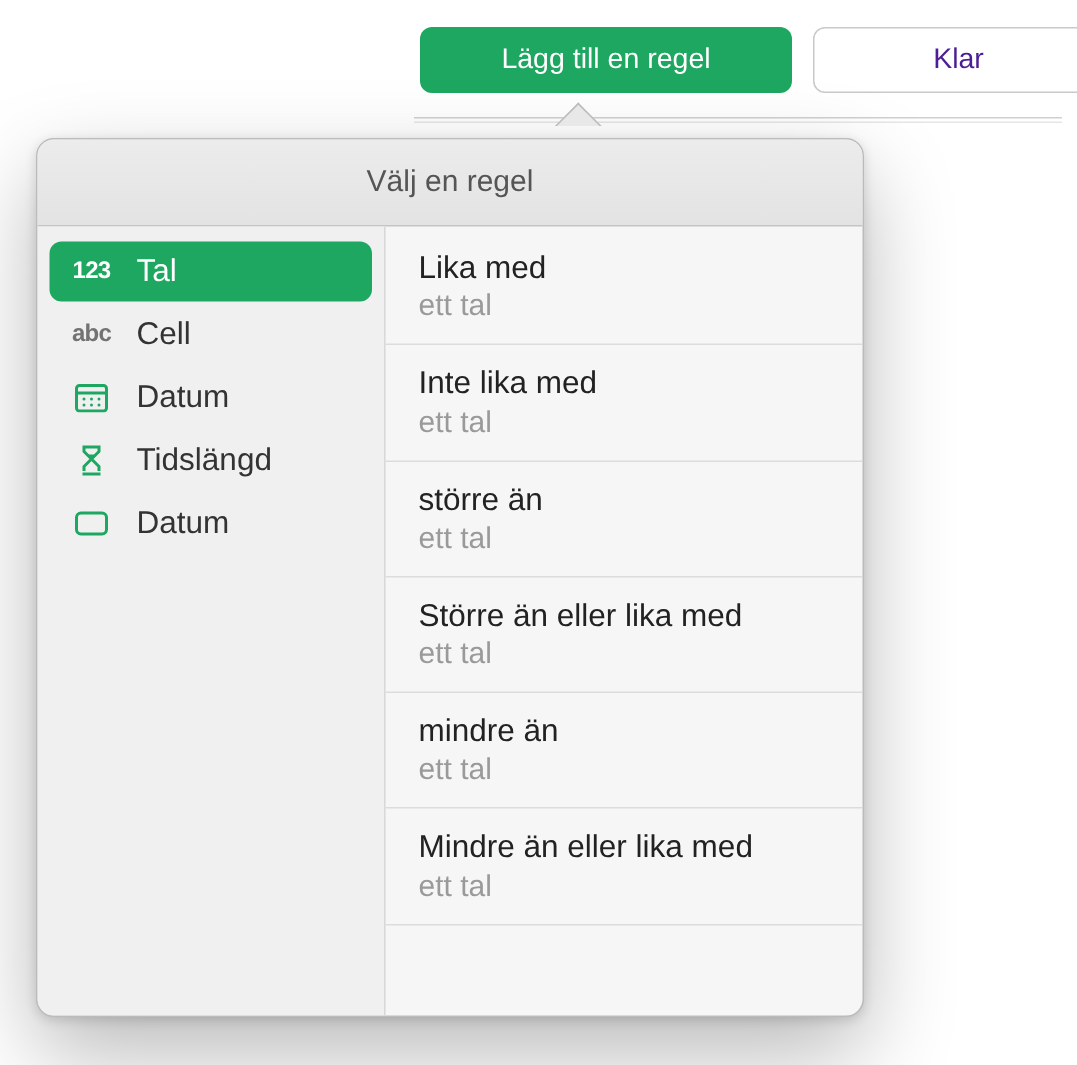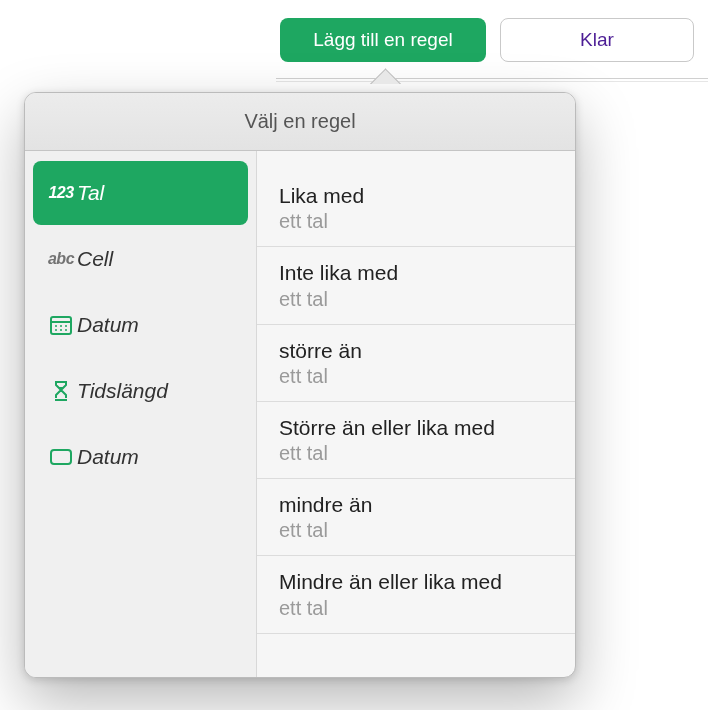--- a/index.html
+++ b/index.html
@@ -22,21 +22,21 @@
       height: 44px;
       border-radius: 8px;
       font-size: 19px;
       display: flex;
       align-items: center;
       justify-content: center;
       cursor: pointer;
       user-select: none;
     }
     .btn-primary {
-      width: 206px;
+      width: 248px;
       background: #1ea761;
       color: #fff;
       font-weight: 500;
     }
     .btn-secondary {
       width: 194px;
       background: #fff;
       color: #4c1d95;
       border: 1px solid #c9c9c9;
     }
@@ -99,46 +99,46 @@
     }
     .sidebar {
       width: 232px;
       background: #f0f0f0;
       border-right: 1px solid #d8d8d8;
       padding: 10px 8px;
     }
     .sidebar-item {
       display: flex;
       align-items: center;
-      padding: 20px 12px;
+      gap: 14px;
+      padding: 8px 12px;
       border-radius: 8px;
       font-size: 21px;
       color: #333;
       cursor: pointer;
       margin-bottom: 2px;
-      font-style: italic;
     }
     .sidebar-item.selected {
       background: #1ea761;
       color: #fff;
     }
     .sidebar-icon {
       width: 32px;
       display: flex;
       align-items: center;
       justify-content: center;
       font-size: 18px;
       color: #737373;
       flex-shrink: 0;
     }
     .sidebar-item.selected .sidebar-icon { color: #fff; }
     .rule-list {
       flex: 1;
       overflow-y: auto;
-      padding-top: 19px;
+      padding-top: 2px;
     }
     .rule-item {
       padding: 13px 22px 12px 22px;
       border-bottom: 1px solid #dcdcdc;
       cursor: pointer;
     }
     .rule-title {
       font-size: 21px;
       color: #222;
       line-height: 1.25;

